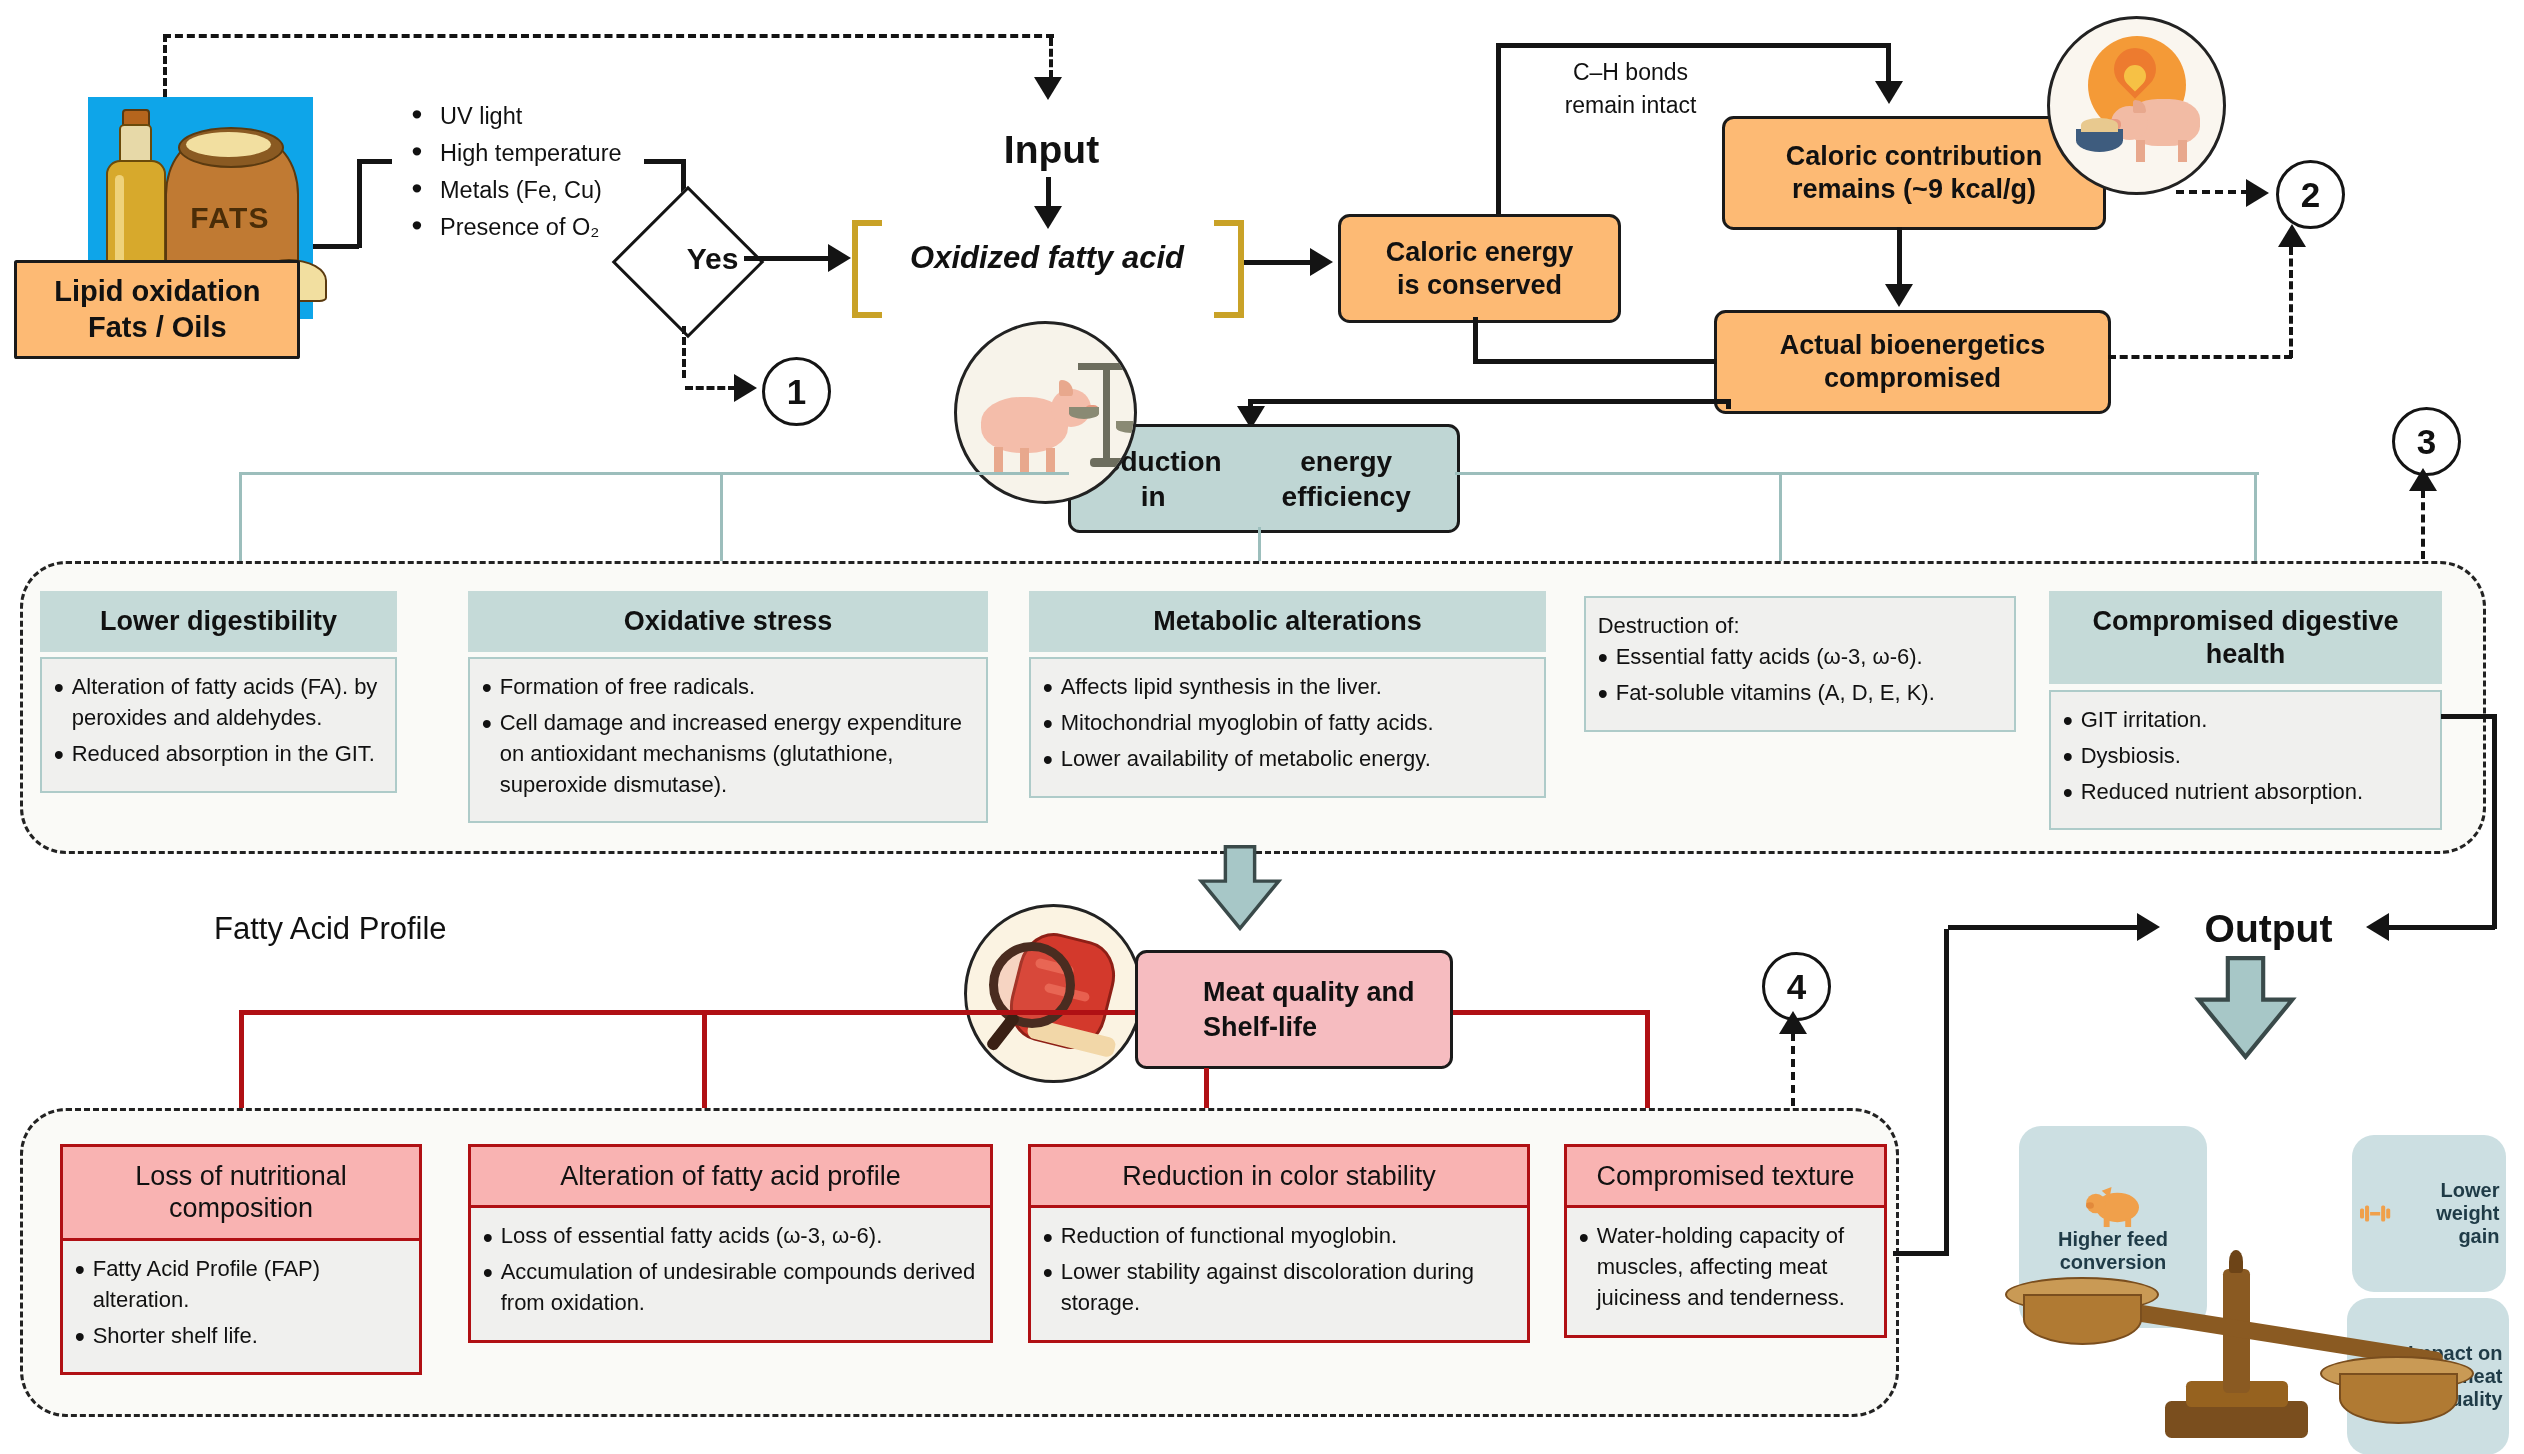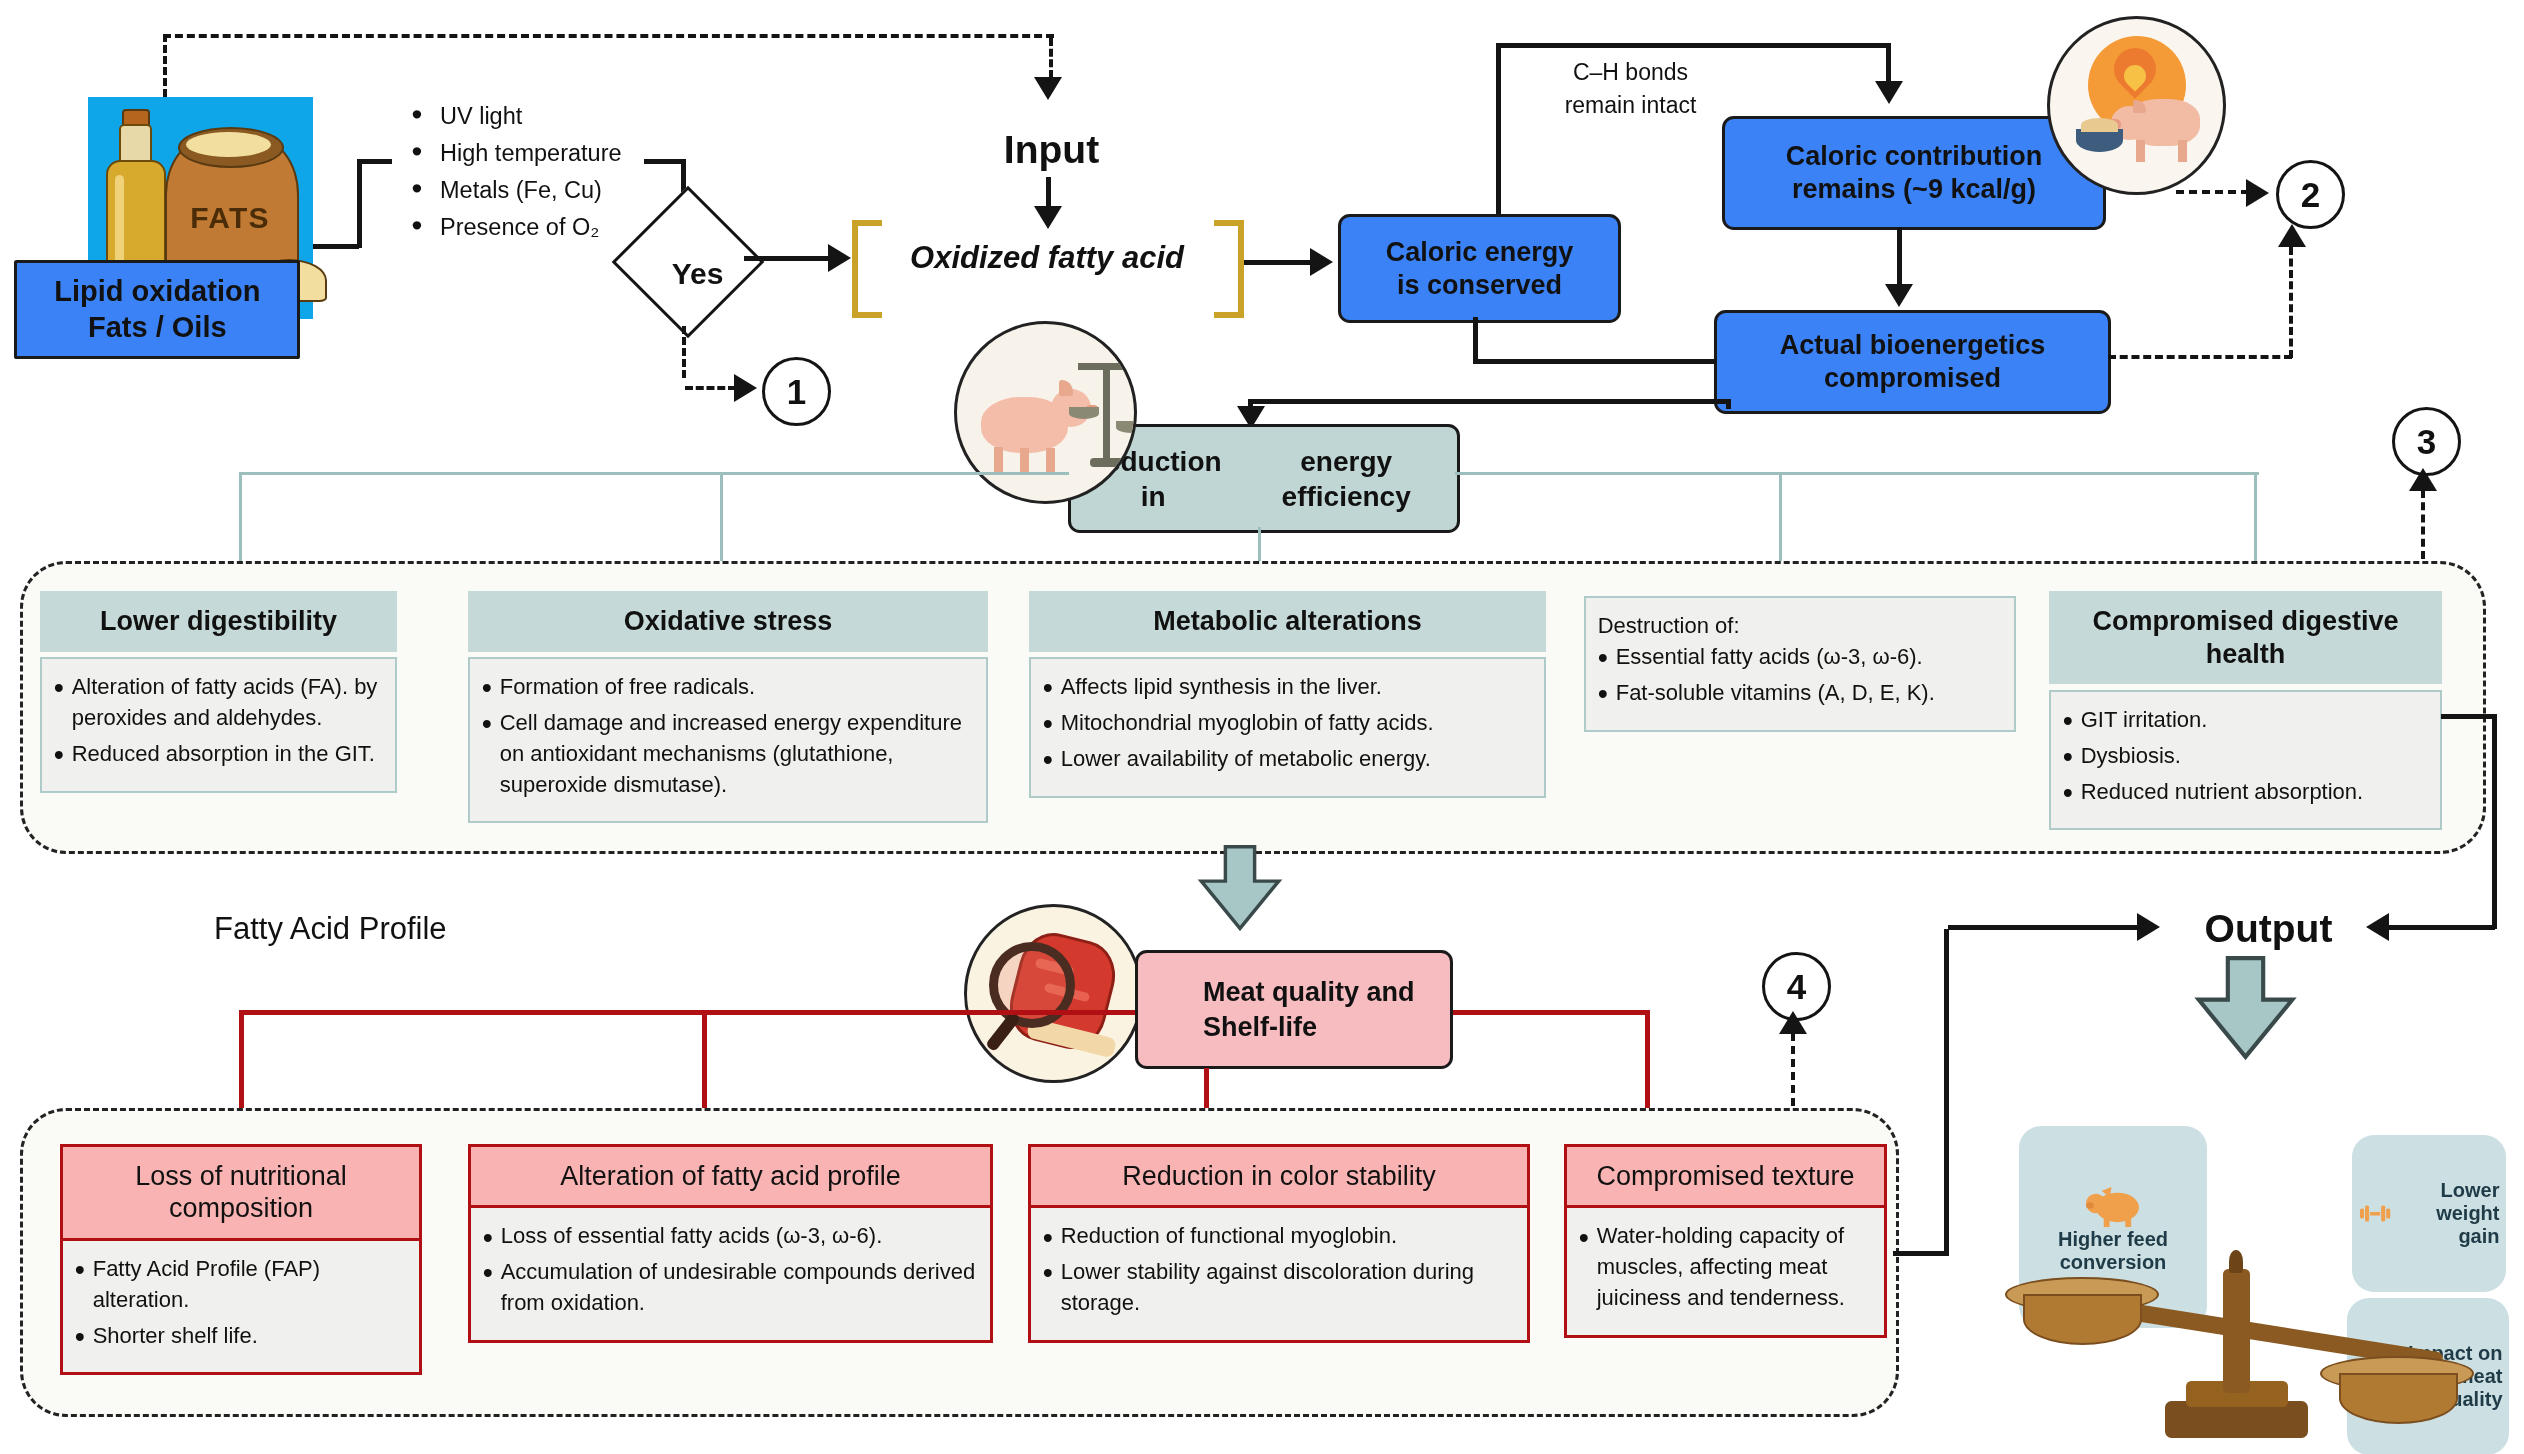--- a/index.html
+++ b/index.html
@@ -17,21 +17,21 @@
   .red-v{width:0;border-left:5.2px solid #B01014;}
   
   .ah{width:0;height:0;}
   .ah-d{border-left:14.3px solid transparent;border-right:14.3px solid transparent;border-top:23.5px solid #141414;}
   .ah-u{border-left:14.3px solid transparent;border-right:14.3px solid transparent;border-bottom:23.5px solid #141414;}
   .ah-r{border-top:14.3px solid transparent;border-bottom:14.3px solid transparent;border-left:23.5px solid #141414;}
   .ah-l{border-top:14.3px solid transparent;border-bottom:14.3px solid transparent;border-right:23.5px solid #141414;}
   .ah-d.teal{border-top-color:#9CBEBC;}
   .ah-d.red{border-top-color:#B01014;}
   
-  .ybox{background:#3b82f6;border:3.9px solid #1a1a1a;border-radius:11.7px;display:flex;flex-direction:column;
+  .ybox{background:#fdba74;border:3.9px solid #1a1a1a;border-radius:11.7px;display:flex;flex-direction:column;
         align-items:center;justify-content:center;text-align:center;font-weight:bold;font-size:27px;line-height:1.22;}
   .ybox.square{border-radius:2.6px;}
   .tealnode{background:#BFD6D4;border:3.9px solid #1a1a1a;border-radius:11.7px;display:flex;flex-direction:row;
         align-items:center;justify-content:center;text-align:center;font-weight:bold;font-size:28px;line-height:1.25;}
   .pinknode{background:#F6BCC0;border:3.9px solid #1a1a1a;border-radius:11.7px;display:flex;flex-direction:column;
         align-items:flex-start;justify-content:center;text-align:left;font-weight:bold;font-size:27px;line-height:1.28;padding-left:65px;box-sizing:border-box;}
   .circ-num{border:3.9px solid #141414;border-radius:50%;background:#fff;display:flex;align-items:center;
         justify-content:center;font-weight:bold;font-size:35px;}
   .bigword{font-weight:bold;font-size:39px;text-align:center;}
   
@@ -93,21 +93,21 @@
     <div style="position:relative;padding-left:29px;"><span style="position:absolute;left:0;top:-2.6px;font-size:19.6px;">●</span><span>Presence of O₂</span></div>
   </div>
 
   <div class="abs bar-h" style="left:313px;top:244px;width:46px;"></div>
   <div class="abs bar-v" style="left:357px;top:159px;height:89px;"></div>
   <div class="abs bar-h" style="left:357px;top:159px;width:35px;"></div>
   <div class="abs bar-h" style="left:644px;top:159px;width:40px;"></div>
   <div class="abs bar-v" style="left:681px;top:159px;height:44px;"></div>
 
   <div class="abs" style="left:634px;top:208px;width:102px;height:102px;background:#fff;border:3.9px solid #141414;transform:rotate(45deg);"></div>
-  <div class="abs" style="left:639px;top:239px;width:117px;height:39px;display:flex;align-items:center;justify-content:center;font-weight:bold;font-size:30px;margin-top:15px;">Yes</div>
+  <div class="abs" style="left:654px;top:239px;width:117px;height:39px;display:flex;align-items:center;justify-content:center;font-weight:bold;font-size:30px;">Yes</div>
   <div class="abs bar-h" style="left:744px;top:256px;width:89px;"></div>
   <div class="abs ah ah-r" style="left:828px;top:244px;"></div>
 
   <div class="abs dash-v" style="left:682px;top:326px;height:52px;"></div>
   <div class="abs dash-h" style="left:685px;top:386px;width:51px;"></div>
   <div class="abs ah ah-r" style="left:734px;top:374px;"></div>
   <div class="abs circ-num" style="left:762px;top:357px;width:63px;height:63px;">1</div>
 
   <div class="abs bigword" style="left:947px;top:128px;width:209px;">Input</div>
   <div class="abs bar-v" style="left:1046px;top:177px;height:30px;"></div>

